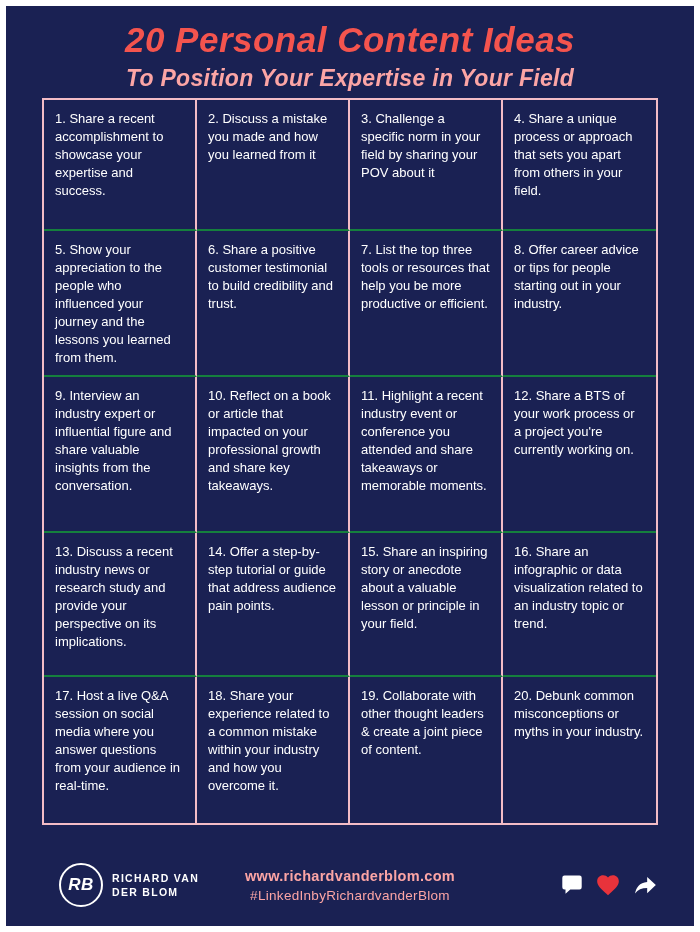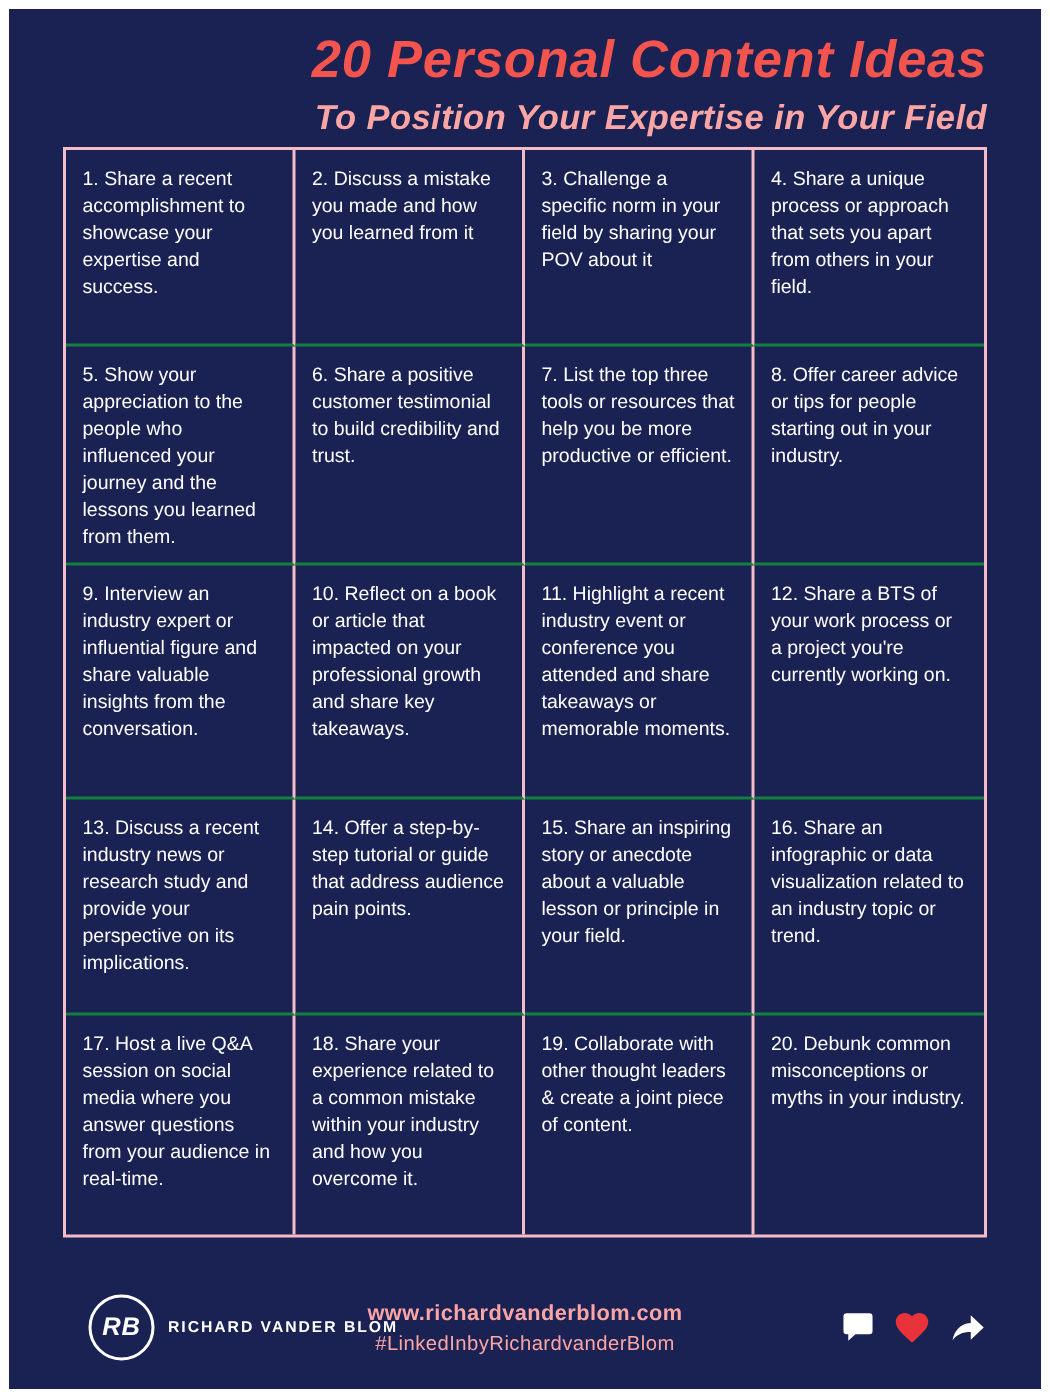--- a/index.html
+++ b/index.html
@@ -12,21 +12,21 @@
     width: 700px;
     height: 932px;
     background: #1a2153;
     border: 6px solid #ffffff;
     padding: 0 36px;
     display: flex;
     flex-direction: column;
     overflow: hidden;
   }
   
-  .header { text-align: right; padding-top: 14px; }
+  .header { text-align: center; padding-top: 14px; }
   .title {
     color: #f4544e;
     font-size: 35px;
     font-weight: 800;
     font-style: italic;
     letter-spacing: 0.5px;
   }
   .subtitle {
     color: #fca5a5;
     font-size: 23px;
@@ -83,21 +83,21 @@
     align-items: center;
     justify-content: center;
     color: #ffffff;
     font-size: 17px;
     font-weight: 700;
     font-style: italic;
     letter-spacing: 0.5px;
   }
   .brand-text {
     display: flex;
-    flex-direction: row;
+    flex-direction: column;
     color: #ffffff;
     font-size: 10.5px;
     font-weight: 700;
     letter-spacing: 1.3px;
     line-height: 1.35;
   }
   .footer-center {
     text-align: center;
     color: #fca5a5;
   }

